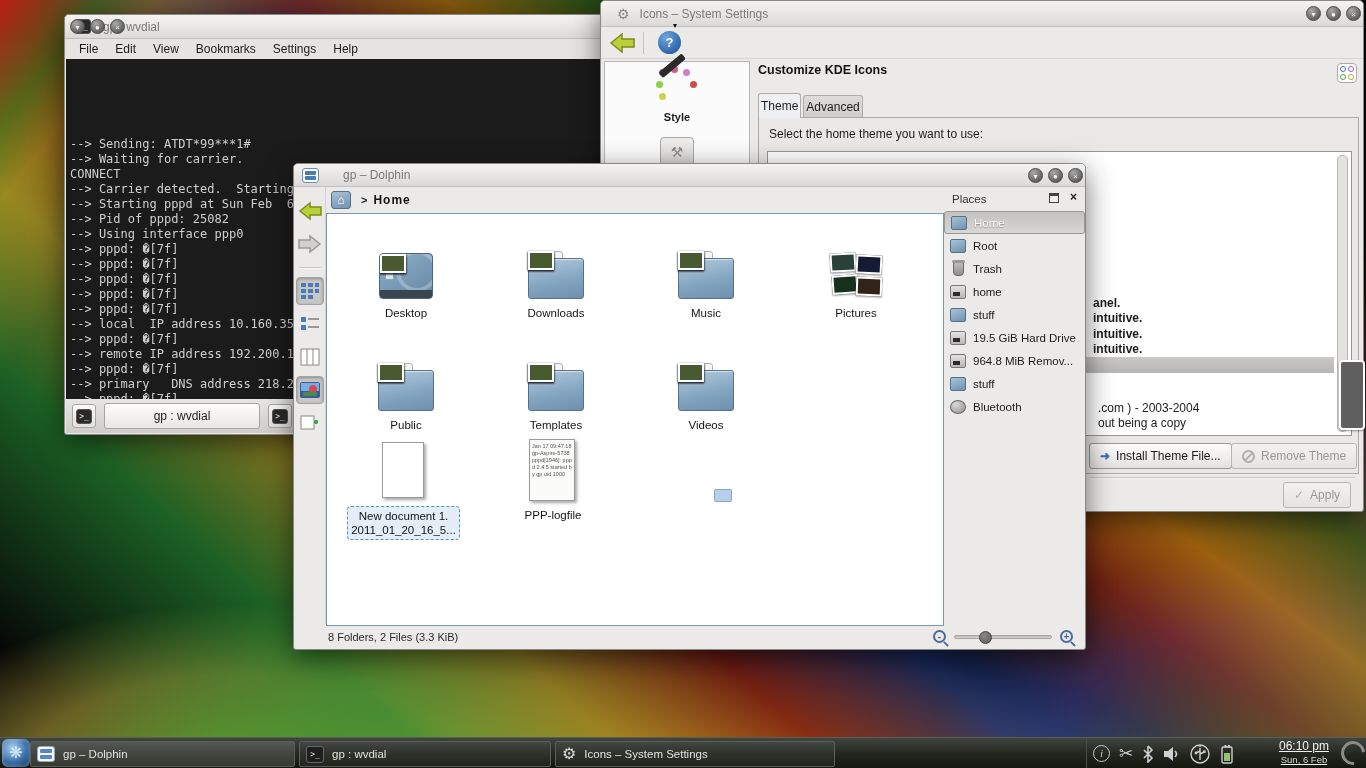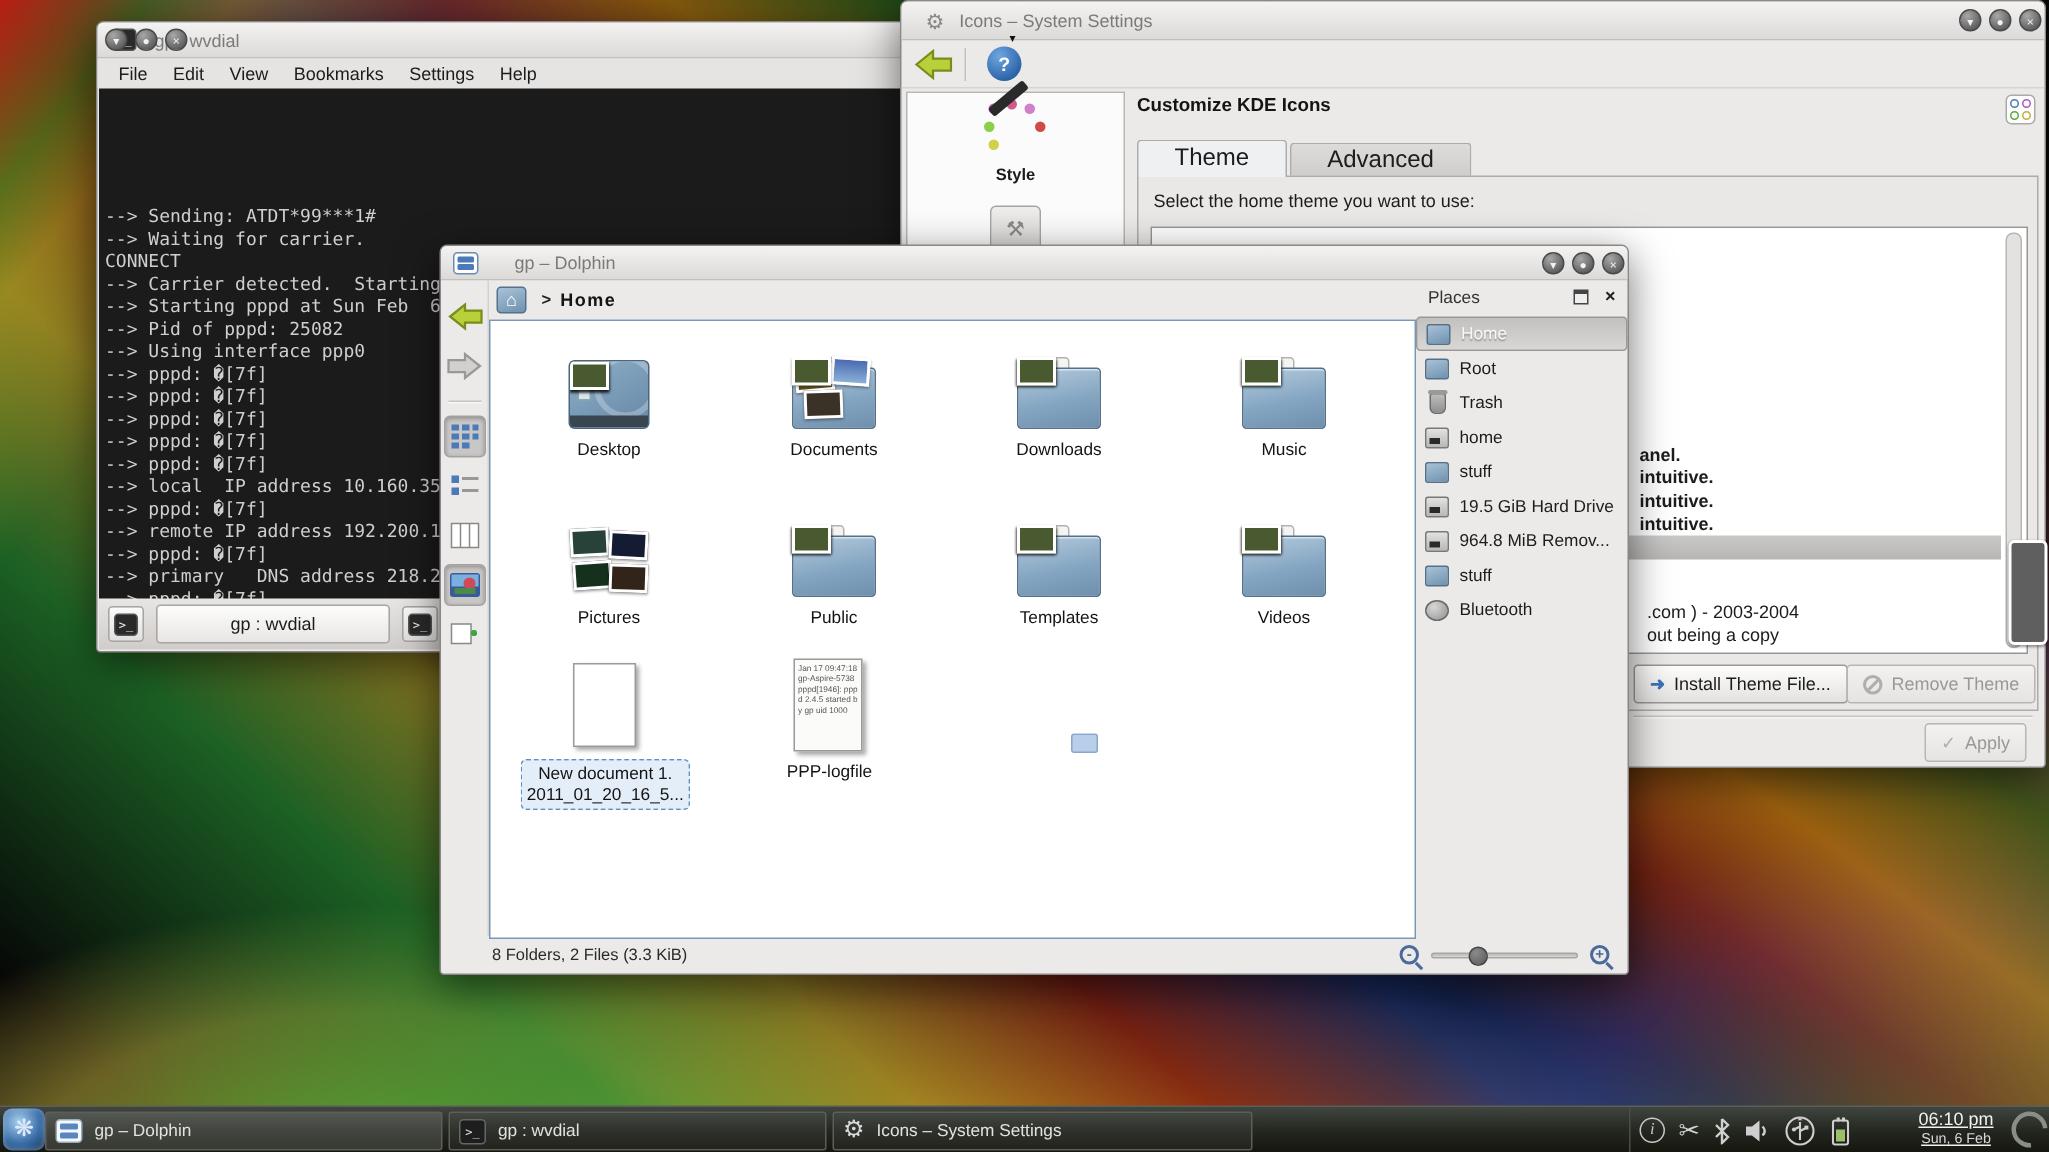--- a/index.html
+++ b/index.html
@@ -60,21 +60,21 @@
     font-size:13px;font-weight:bold;text-align:center;line-height:23px;}
   .help-caret{position:absolute;left:72px;top:20px;font-size:8px;color:#111;}
   .side-panel{position:absolute;left:3px;top:60px;width:146px;height:446px;background:#fbfbfb;
     border:1px solid #b8b6b4;}
   .style-item{position:relative;height:60px;text-align:center;}
   .style-item .label{font-size:11px;font-weight:bold;color:#1a1a1a;margin-top:2px;}
   .util-icon{width:34px;height:30px;margin:10px auto 0;background:linear-gradient(#efeeec,#d6d4d2);
     border:1px solid #a8a6a4;border-radius:4px;color:#8a8886;font-size:14px;line-height:28px;text-align:center;}
   .kcm-header{position:absolute;left:157px;top:62px;font-size:12.5px;font-weight:bold;color:#141414;}
   .tabs{position:absolute;left:157px;top:92px;display:flex;align-items:flex-end;}
-  .tab{height:23px;padding:0 24px;font-size:16px;color:#1c1c1c;display:flex;align-items:center;
+  .tab{height:23px;padding:0 2px;font-size:12px;color:#1c1c1c;display:flex;align-items:center;
     background:linear-gradient(#dedcda,#cfccca);border:1px solid #aeacaa;border-bottom:none;
     border-radius:3px 3px 0 0;margin-right:2px;}
   .tab.active{height:25px;background:#eef0f1;z-index:2;}
   .tabframe{position:absolute;left:157px;top:116px;width:601px;height:357px;background:#e9e8e7;
     border:1px solid #aeacaa;}
   .select-text{position:absolute;left:10px;top:9px;font-size:12px;color:#1c1c1c;}
   .themelist{position:absolute;left:8px;top:33px;width:585px;height:285px;background:#fff;
     border:1px solid #989694;}
   .themelist .frag1{position:absolute;left:325px;top:144px;font-size:12px;color:#1c1c1c;line-height:15.4px;font-weight:bold;}
   .themelist .sel-row{position:absolute;left:1px;right:17px;top:205px;height:16px;
@@ -114,21 +114,21 @@
   .crumb-sep{margin:0 6px 0 10px;font-weight:bold;font-size:11px;color:#222;}
   .crumb-label{font-weight:bold;font-size:12px;color:#141414;letter-spacing:1px;}
   .vtoolbar{position:absolute;left:0;top:23px;bottom:25px;width:32px;border-right:1px solid #d4d2d0;
     display:flex;flex-direction:column;align-items:center;padding-top:10px;}
   .vbtn{width:28px;height:28px;margin-bottom:5px;border-radius:4px;display:flex;align-items:center;justify-content:center;}
   .vbtn.pressed{background:#c9c7c5;border:1px solid #a4a2a0;box-shadow:inset 0 1px 3px rgba(0,0,0,.3);}
   .vsep{width:22px;height:2px;margin:4px 0 8px;border-top:1px solid #c6c4c2;border-bottom:1px solid #f8f7f6;}
   .dview{position:absolute;left:32px;top:49px;width:618px;height:413px;background:#fff;
     border:1px solid #7898b8;overflow:hidden;}
   .fgrid{position:absolute;left:4px;top:6px;display:grid;grid-template-columns:repeat(4,150px);grid-auto-rows:112px;}
-  .fcell{display:flex;flex-direction:column;align-items:center;}
+  .fcell{display:flex;flex-direction:column;align-items:center;justify-content:center;}
   .fcell .icn-zone{height:66px;display:flex;align-items:flex-end;justify-content:center;}
   .fcell .flabel{margin-top:8px;font-size:11.5px;color:#141414;}
   
   .icn-folder,.icn-folder-photos,.icn-photo-stack{position:relative;width:56px;height:48px;}
   .icn-folder::before,.icn-folder-photos::before{content:"";position:absolute;top:0;left:5px;width:28px;height:11px;
     background:#f4f4f3;border:1px solid #b2b2b0;border-radius:2px 3px 0 0;}
   .icn-folder::after,.icn-folder-photos::after{content:"";position:absolute;top:7px;left:0;right:0;bottom:0;
     background:linear-gradient(168deg,#b4cbdd 0%,#85a6c2 55%,#6e90ae 100%);
     border:1px solid #54708a;border-radius:3px;box-shadow:inset 0 1px 0 rgba(255,255,255,.55);}
   .thumb{position:absolute;z-index:2;width:26px;height:19px;background:#4a5a30;border:2px solid #fff;
@@ -445,30 +445,20 @@
               <span class="thumb th2"></span>
             <span class="thumb th3"></span>
               <span class="thumb th4"></span>
             <span class="sq sq1"></span>
               <span class="sq sq2"></span>
           </span>
           </span>
           <span class="flabel">Desktop</span>
         </div>
 
-        <div class="fcell">
-          <span class="icn-zone">
-            <span class="icn-folder-photos">
-            <span class="thumb th1"></span><span class="thumb th2"></span>
-            <span class="thumb th3"></span><span class="thumb th4"></span>
-            <span class="sq sq1"></span><span class="sq sq2"></span>
-          </span>
-          </span>
-          <span class="flabel">Documents</span>
-        </div>
 
         <div class="fcell">
           <span class="icn-zone">
             <span class="icn-folder">
             <span class="thumb th1"></span><span class="thumb th2"></span>
             <span class="thumb th3"></span><span class="thumb th4"></span>
             <span class="sq sq1"></span><span class="sq sq2"></span>
           </span>
           </span>
           <span class="flabel">Downloads</span>

